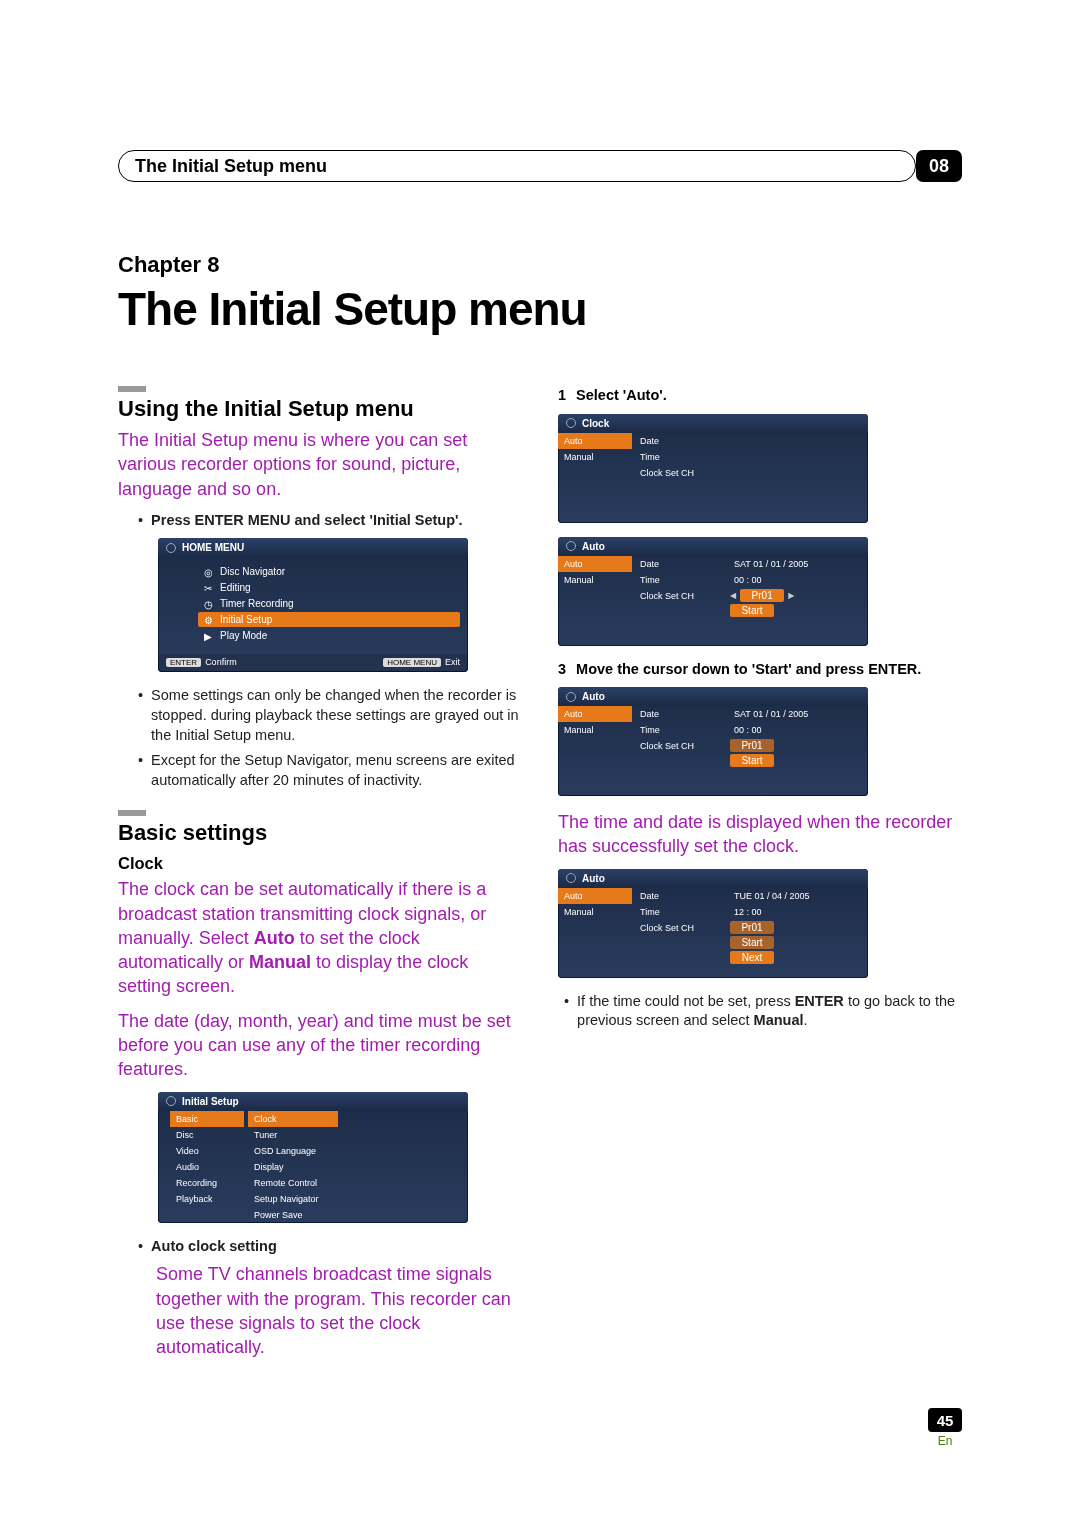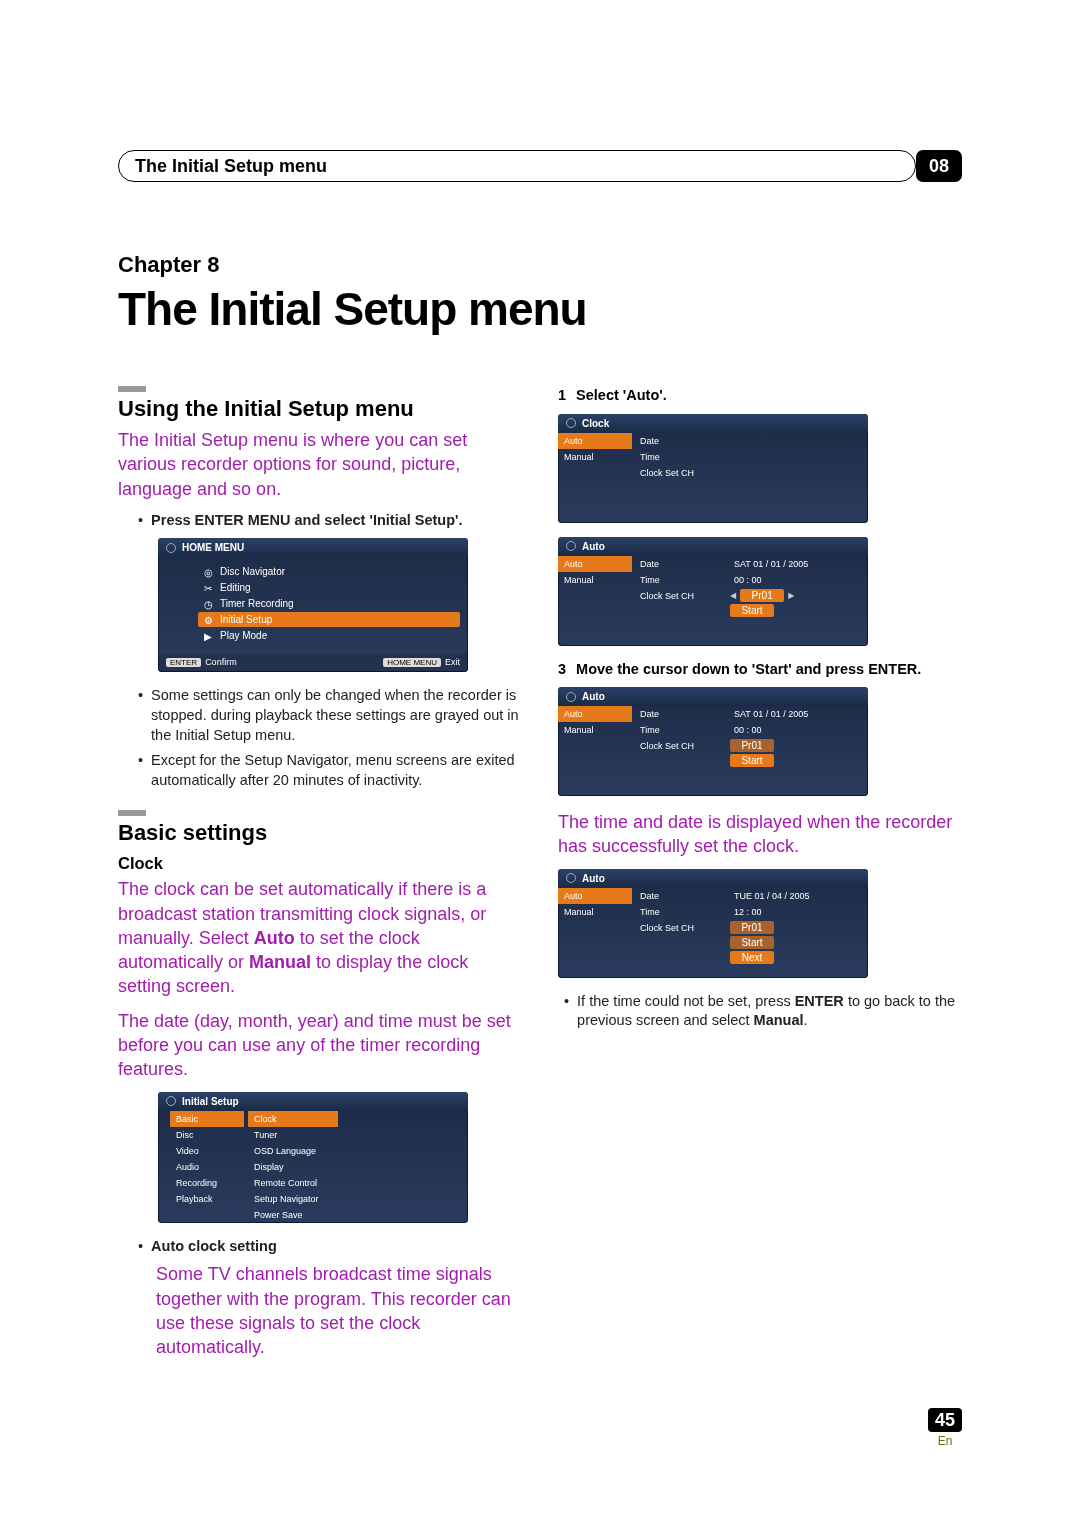--- a/index.html
+++ b/index.html
@@ -203,21 +203,21 @@
     bottom: 80px;
     text-align: center;
   }
   .page-num-badge {
     background: #000;
     color: #fff;
     width: 34px;
     height: 24px;
     border-radius: 4px;
     display: flex; align-items: center; justify-content: center;
-    font-size: 18px; font-weight: bold;
+    font-size: 15px; font-weight: bold;
   }
   .page-lang { font-size: 12px; color: #4d7c0f; margin-top: 2px; }
   b { font-weight: bold; }
 </style>
 </head>
 <body>
 
 <div class="page">
   <div class="header-bar">
     <div class="header-line">

